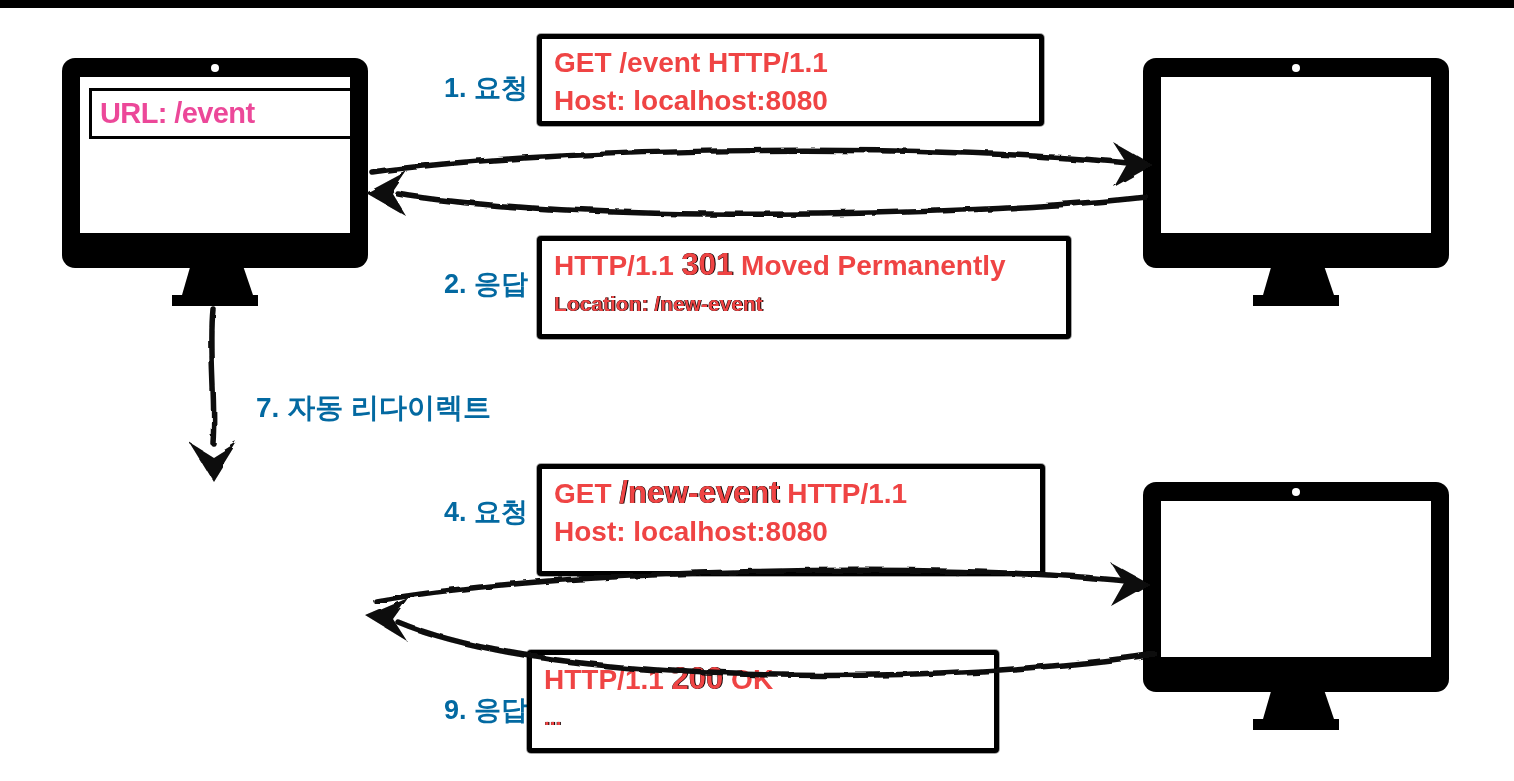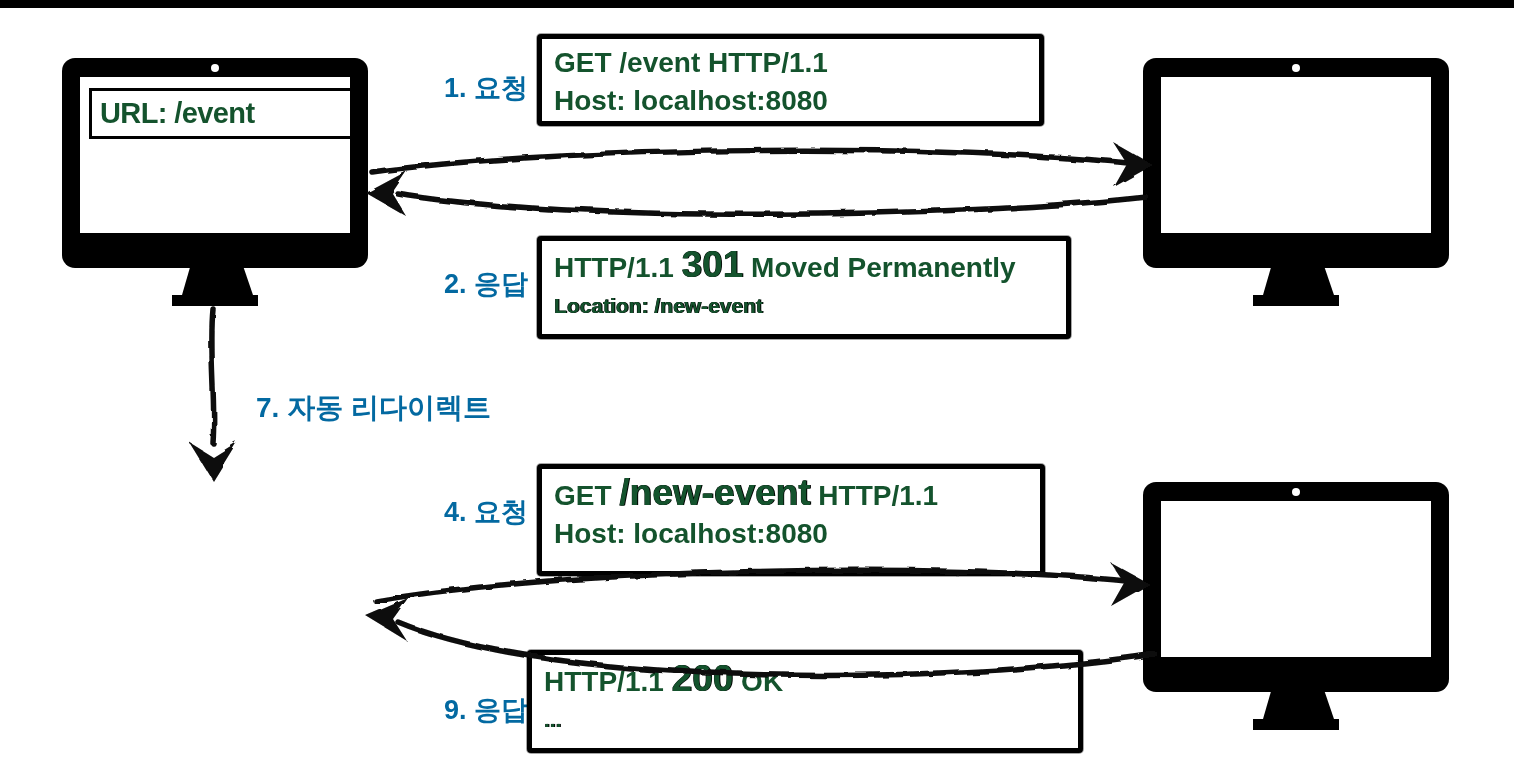--- a/index.html
+++ b/index.html
@@ -12,28 +12,28 @@
   
   .monitor { position:absolute; width:306px; height:248px; }
   .bezel   { position:absolute; left:0; top:0; width:306px; height:210px; background:#000; border-radius:13px; }
   .screen  { position:absolute; left:18px; top:19px; width:270px; height:156px; background:#fff; }
   .cam     { position:absolute; left:149px; top:6px; width:8px; height:8px; border-radius:50%; background:#fff; }
   .neck    { position:absolute; left:120px; top:210px; width:71px; height:27px; background:#000;
              clip-path:polygon(11% 0, 87% 0, 100% 100%, 0 100%); }
   .stand-base { position:absolute; left:110px; top:237px; width:86px; height:11px; background:#000; }
   .urlbox  { position:absolute; left:9px; top:11px; width:250px; height:45px; border:3px solid #000;
              background:#fff; display:flex; align-items:center; padding-left:8px; box-sizing:content-box;
-             font-weight:bold; font-size:29px; letter-spacing:-0.6px; color:#14532d; white-space:nowrap; overflow:hidden; }
+             font-weight:bold; font-size:29px; letter-spacing:-0.6px; color:#ec4899; white-space:nowrap; overflow:hidden; }
 
   
   .msgbox { position:absolute; background:#fff; border:5px solid #000; border-radius:4px;
             box-sizing:border-box; padding:5px 0 0 12px;
             box-shadow:0 0 0 1px rgba(0,0,0,0.35); }
-  .msg-line { white-space:pre; font-size:28px; font-weight:bold; color:#14532d; line-height:38px; }
-  .heavy { font-size:37px; text-shadow:0.9px 0 0 #000, -0.3px 0 0 #000; }
+  .msg-line { white-space:pre; font-size:28px; font-weight:bold; color:#ef4444; line-height:38px; }
+  .heavy { font-size:31px; text-shadow:0.9px 0 0 #000, -0.3px 0 0 #000; }
   .heavy-line { font-size:21px; text-shadow:0.9px 0 0 #000, -0.3px 0 0 #000; }
 
   
   .steplabel { position:absolute; color:#0369a1; font-weight:bold; font-size:27px; white-space:nowrap; }
   .steplabel.right { width:130px; text-align:right; }
 
   
   .arrows { position:absolute; left:0; top:0; width:1514px; height:781px; pointer-events:none; }
   .stroke { fill:none; stroke:#0a0a0a; stroke-width:5.5; stroke-linecap:round; }
   .head { fill:#0a0a0a; stroke:none; }
@@ -88,21 +88,21 @@
   <div class="msgbox" style="left:537px; top:236px; width:534px; height:103px;">
     <div class="msg-line"><span>HTTP/1.1 </span><span class="heavy">301</span><span> Moved Permanently</span></div>
     <div class="msg-line heavy-line">Location: /new-event</div>
   </div>
 
   <div class="msgbox" style="left:537px; top:464px; width:508px; height:112px;">
     <div class="msg-line"><span>GET </span><span class="heavy">/new-event</span><span> HTTP/1.1</span></div>
     <div class="msg-line">Host: localhost:8080</div>
   </div>
 
-  <div class="msgbox" style="left:527px; top:650px; width:556px; height:103px;">
+  <div class="msgbox" style="left:527px; top:650px; width:472px; height:103px;">
     <div class="msg-line"><span>HTTP/1.1 </span><span class="heavy">200</span><span> OK</span></div>
     <div class="msg-line heavy-line">...</div>
   </div>
 
   <svg class="arrows" viewBox="0 0 1514 781">
     <defs>
       <filter id="rough" x="-5%" y="-5%" width="110%" height="110%">
         <feTurbulence type="fractalNoise" baseFrequency="0.035" numOctaves="3" seed="7" result="n"></feTurbulence>
         <feDisplacementMap in="SourceGraphic" in2="n" scale="5"></feDisplacementMap>
       </filter>

